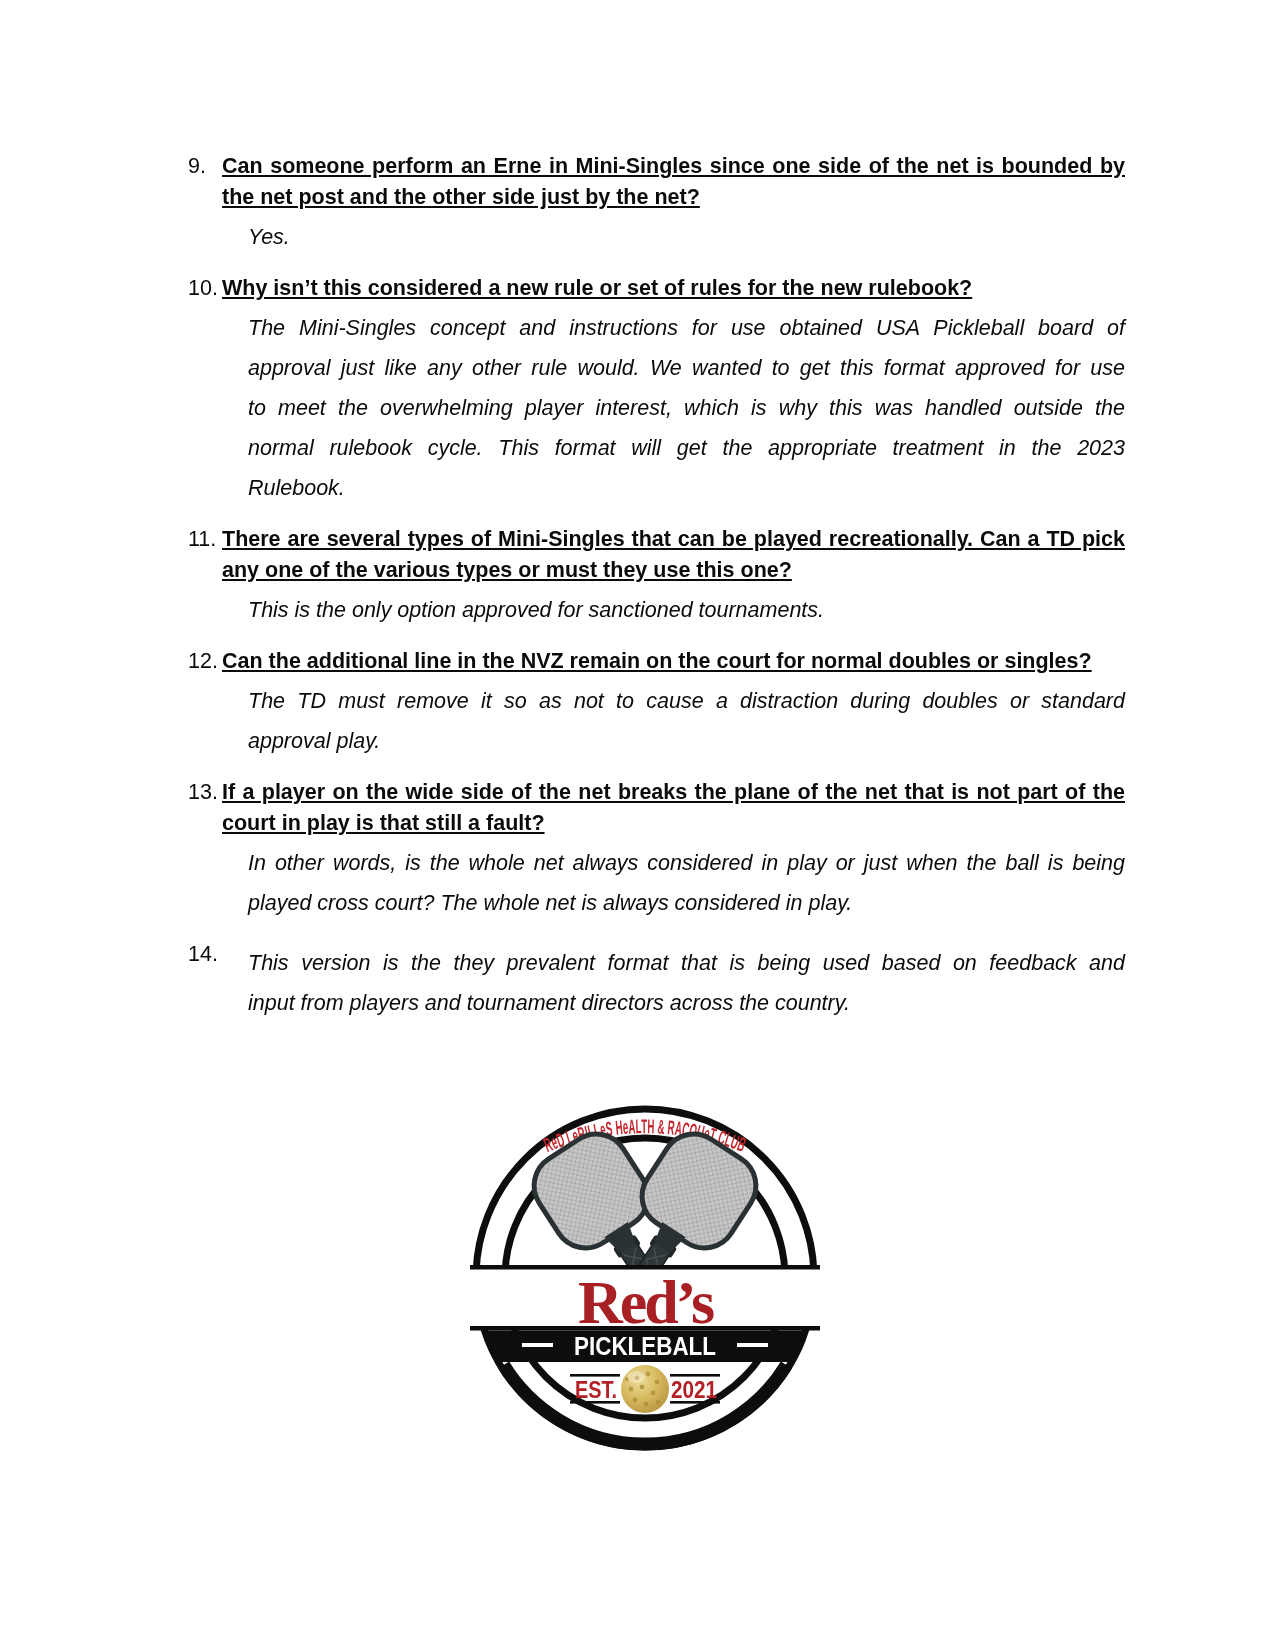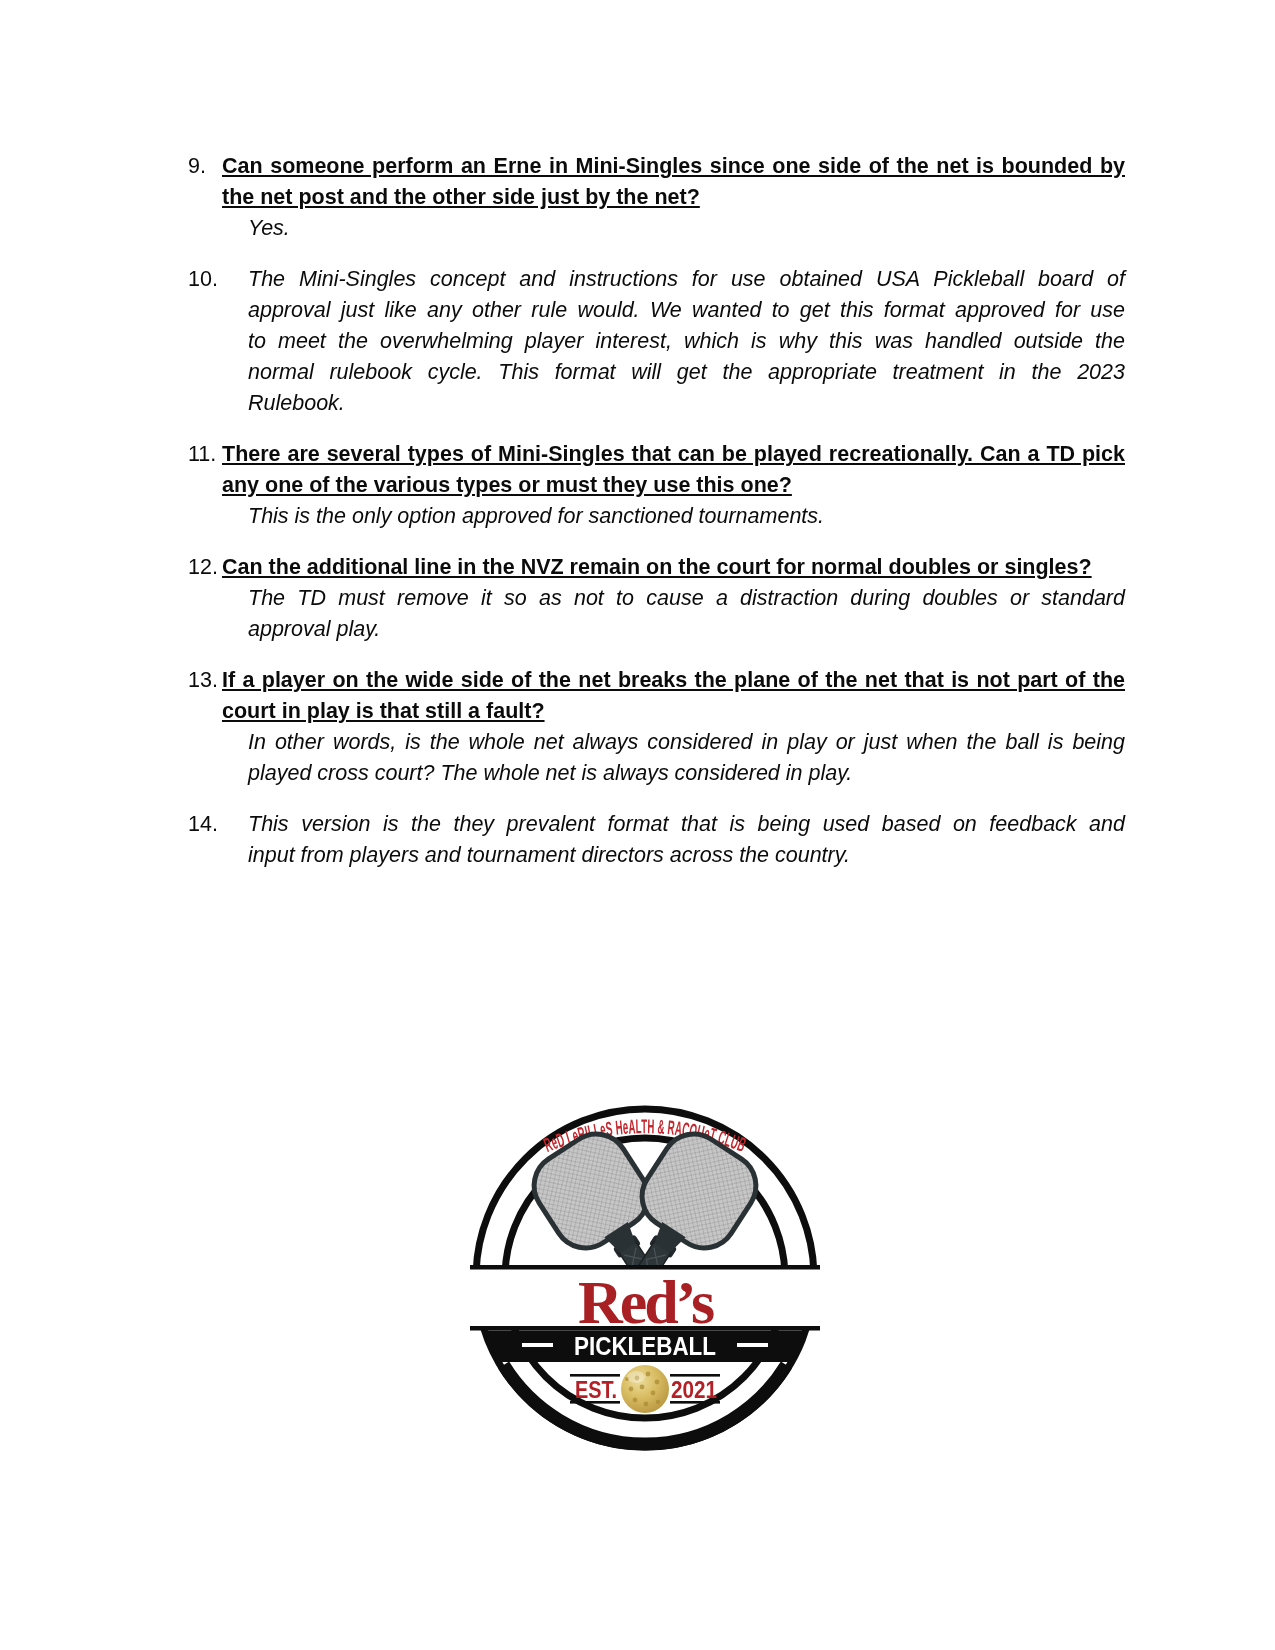--- a/index.html
+++ b/index.html
@@ -31,20 +31,21 @@
   .qbody{
     width:903px;
   }
   .ql{
     font-weight:700;
     text-decoration:underline;
   }
   .al{
     font-style:italic;
     margin-left:26px;
+    margin-top:9px;
   }
   .j{
     text-align:justify;
     text-align-last:justify;
   }
   .logo-wrap{
     position:absolute;
     left:470px;top:1105px;
     width:350px;height:350px;
   }
@@ -62,20 +63,21 @@
       <div class="qbody">
         <div class="ql j">Can someone perform an Erne in Mini-Singles since one side of the net is bounded by</div>
         <div class="ql">the net post and the other side just by the net?</div>
         <div class="al">Yes.</div>
       </div>
     </div>
 
     <div class="qa">
       <div class="num">10.</div>
       <div class="qbody">
+        <div class="ql">Why isn’t this considered a new rule or set of rules for the new rulebook?</div>
         <div class="al j">The Mini-Singles concept and instructions for use obtained USA Pickleball board of</div>
         <div class="al j">approval just like any other rule would. We wanted to get this format approved for use</div>
         <div class="al j">to meet the overwhelming player interest, which is why this was handled outside the</div>
         <div class="al j">normal rulebook cycle. This format will get the appropriate treatment in the 2023</div>
         <div class="al">Rulebook.</div>
       </div>
     </div>
 
     <div class="qa">
       <div class="num">11.</div>

